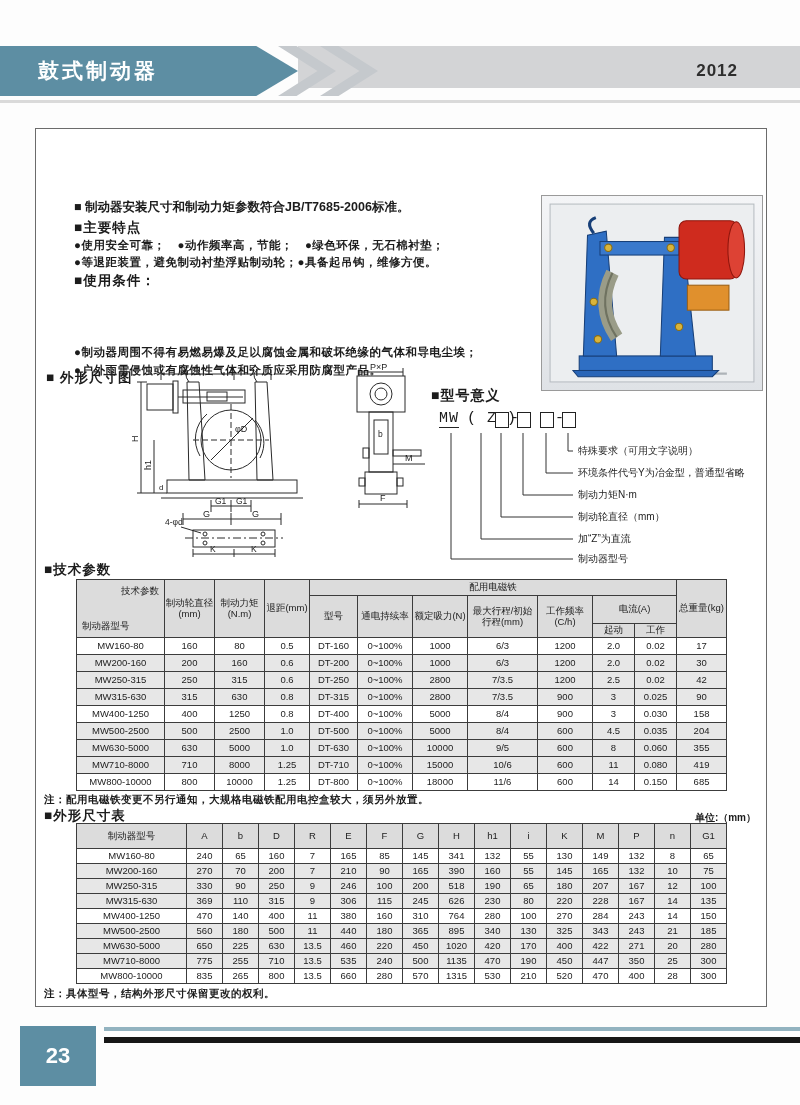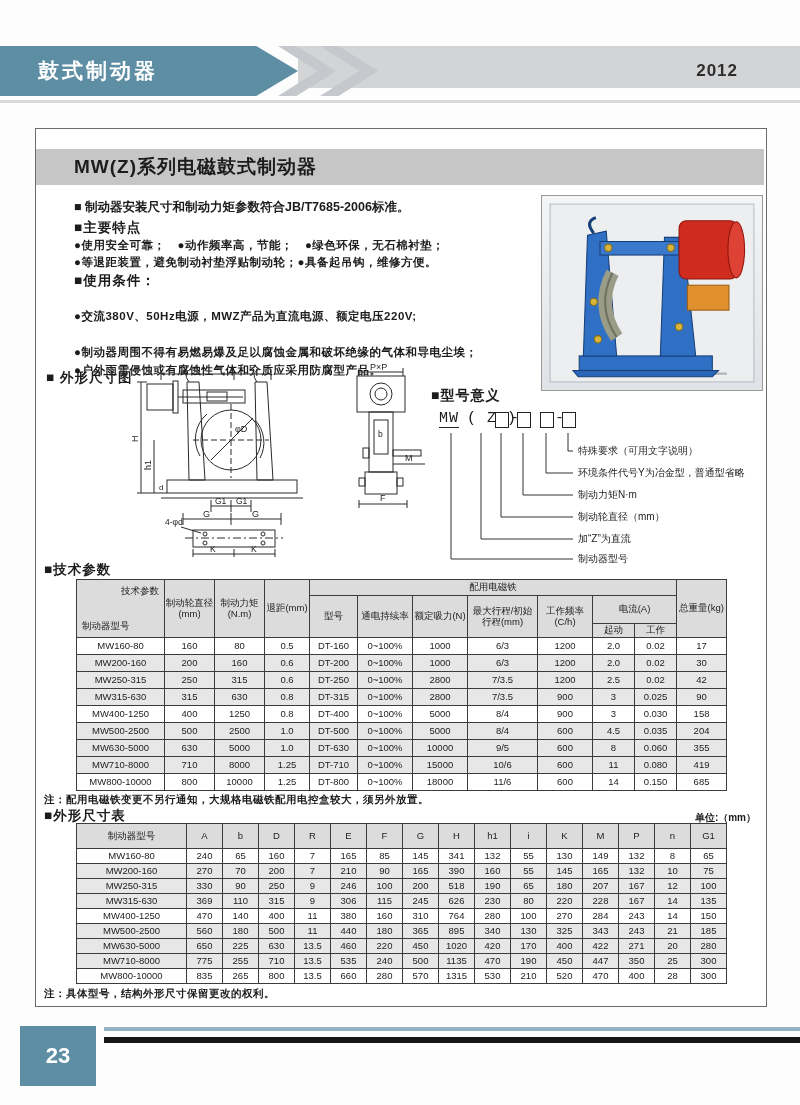--- a/index.html
+++ b/index.html
@@ -68,29 +68,27 @@
 <div class="abs gray-bar">
   <div class="abs year">2012</div>
 </div>
 <div class="abs banner">鼓式制动器</div>
 <div class="abs chev c1"></div>
 <div class="abs chev c2"></div>
 <div class="abs header-line"></div>
 
 <div class="abs content">
 
-  <div class="abs title-bar">MW(Z)系列电磁鼓式制动器</div>
   <div class="abs std-line">■ 制动器安装尺寸和制动力矩参数符合JB/T7685-2006标准。</div>
 
   <div class="abs sec-head" style="left:38px;top:90px;">■主要特点</div>
   <div class="abs bullet" style="top:126px;">●等退距装置，避免制动衬垫浮贴制动轮；●具备起吊钩，维修方便。</div>
   <div class="abs bullet" style="top:109px;">●使用安全可靠；　●动作频率高，节能；　●绿色环保，无石棉衬垫；</div>
 
   <div class="abs sec-head" style="left:38px;top:143px;">■使用条件：</div>
-  <div class="abs bullet" style="top:180px;">●交流380V、50Hz电源，MWZ产品为直流电源、额定电压220V;</div>
   <div class="abs bullet" style="top:234px;">●户外雨雪侵蚀或有腐蚀性气体和介质应采用防腐型产品。</div>
   <div class="abs bullet" style="top:216px;">●制动器周围不得有易燃易爆及足以腐蚀金属和破坏绝缘的气体和导电尘埃；</div>
 
   <div class="abs sec-head" style="left:10px;top:240px;">■ 外形尺寸图</div>
 
   <div class="abs photo">
     <svg viewBox="0 0 200 175">
       <rect x="2" y="2" width="196" height="171" fill="#eceef0" stroke="#b7bcc1"></rect>
       <line x1="28" y1="165" x2="172" y2="165" stroke="#aeb3b8" stroke-width="2"></line>
       <polygon points="24,162 164,162 158,168 29,168" fill="#2a66b8" stroke="#173f78"></polygon>

